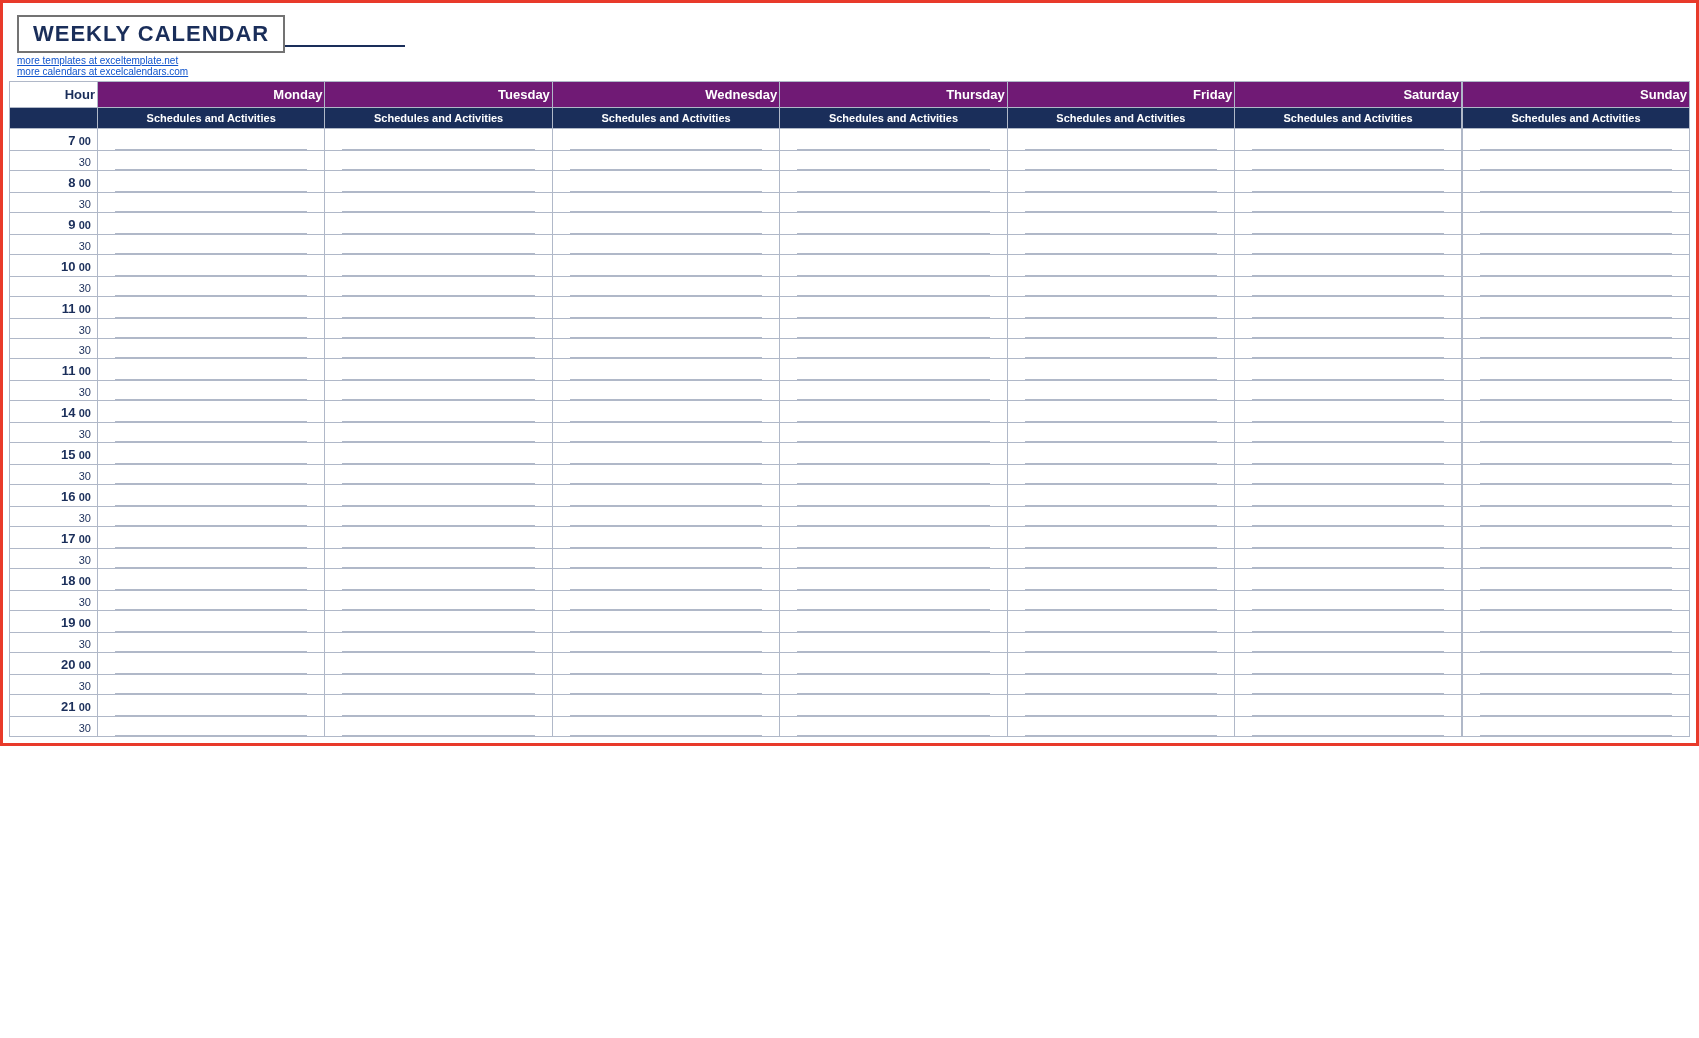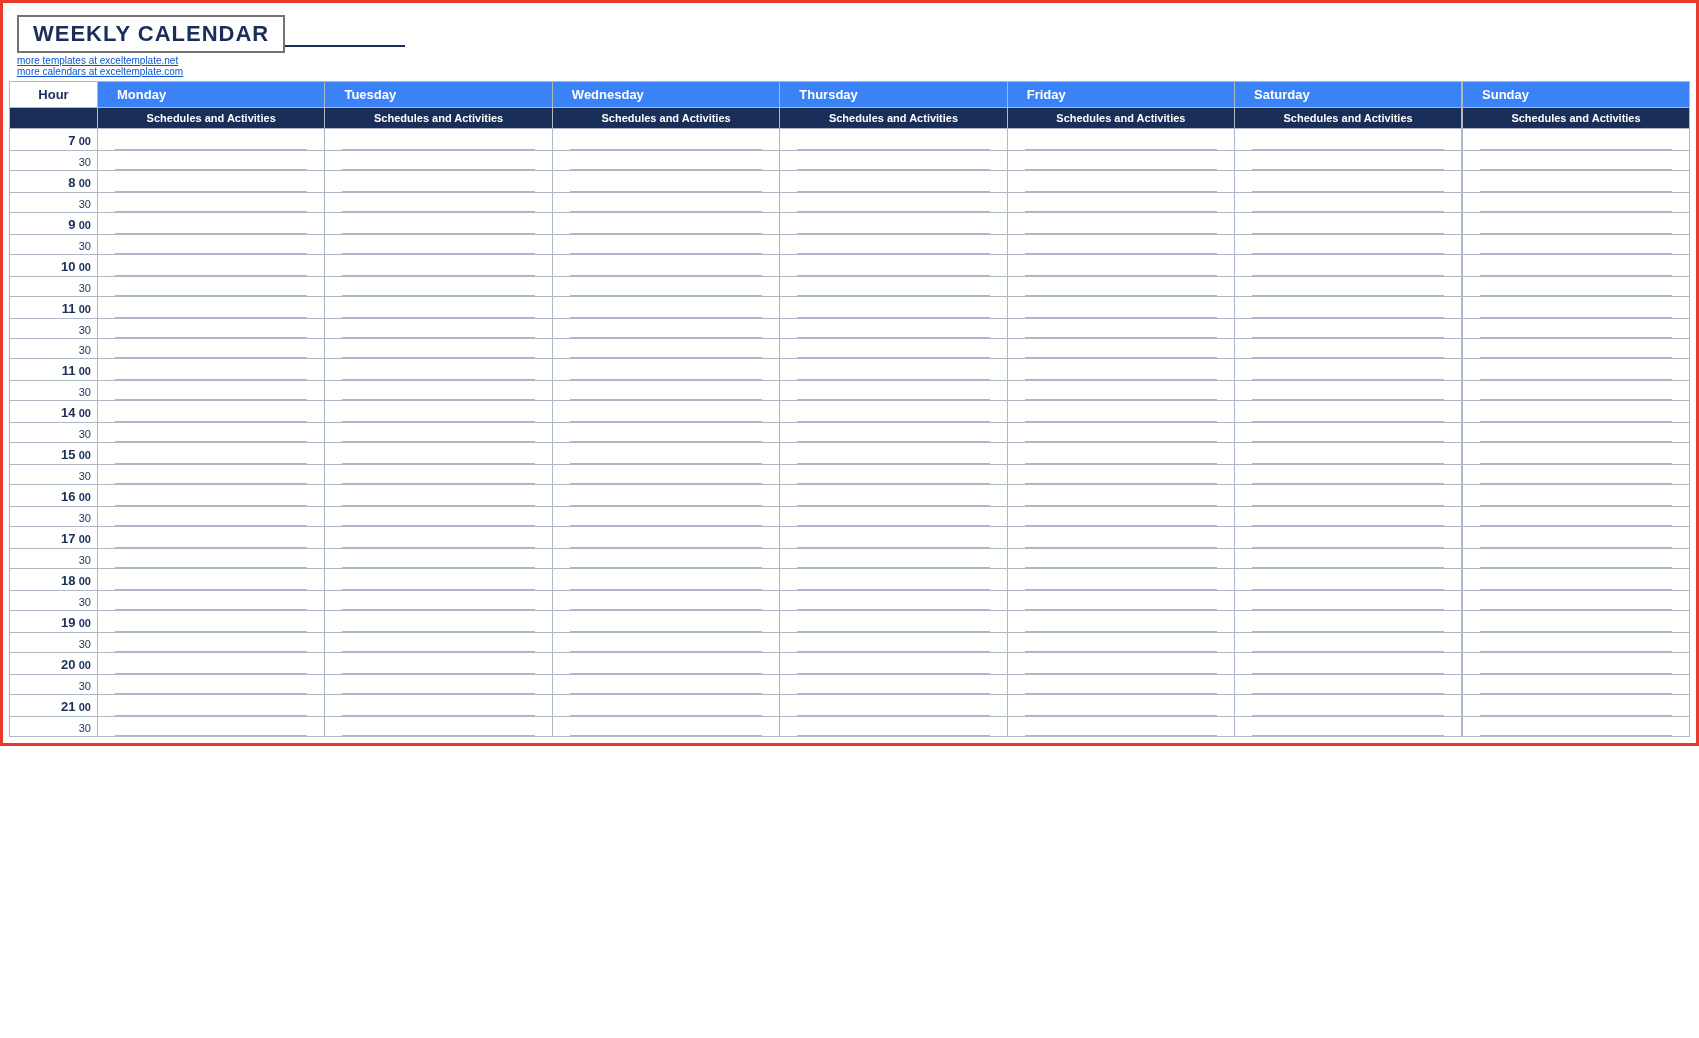--- a/index.html
+++ b/index.html
@@ -68,32 +68,32 @@
       border: 1px solid #b0b8c8;
     }
     .hour-col {
       width: 88px;
     }
     .day-col {
       
     }
     
     .day-header {
-      background-color: #3b82f6;
+      background-color: #701a75;
       color: #fff;
-      text-align: left;
+      text-align: right;
       font-size: 13px;
       font-weight: bold;
-      padding: 5px 19px;
+      padding: 5px 2px;
       border-color: #8898bb;
     }
     .hour-header {
       background-color: #fff;
       color: #1a2e5a;
-      text-align: center;
+      text-align: right;
       font-size: 13px;
       font-weight: bold;
       padding: 5px 2px;
       vertical-align: middle;
     }
     
     .schedule-header {
       background-color: #1a2e5a;
       color: #fff;
       font-size: 11px;
@@ -160,21 +160,21 @@
   <div class="top-bar">
     <div class="title-section">
       <div class="title-box">
         <h1>WEEKLY CALENDAR</h1>
       </div>
       <div class="title-underline"></div>
     </div>
   </div>
   <div class="links-row">
     <span class="template-link">more templates at exceltemplate.net</span>
-    <span class="cal-link">more calendars at exceltemplate.com</span>
+    <span class="cal-link">more calendars at excelcalendars.com</span>
   </div>
 
   <table class="calendar-table">
     <colgroup>
       <col class="hour-col">
       <col class="day-col">
       <col class="day-col">
       <col class="day-col">
       <col class="day-col">
       <col class="day-col">

